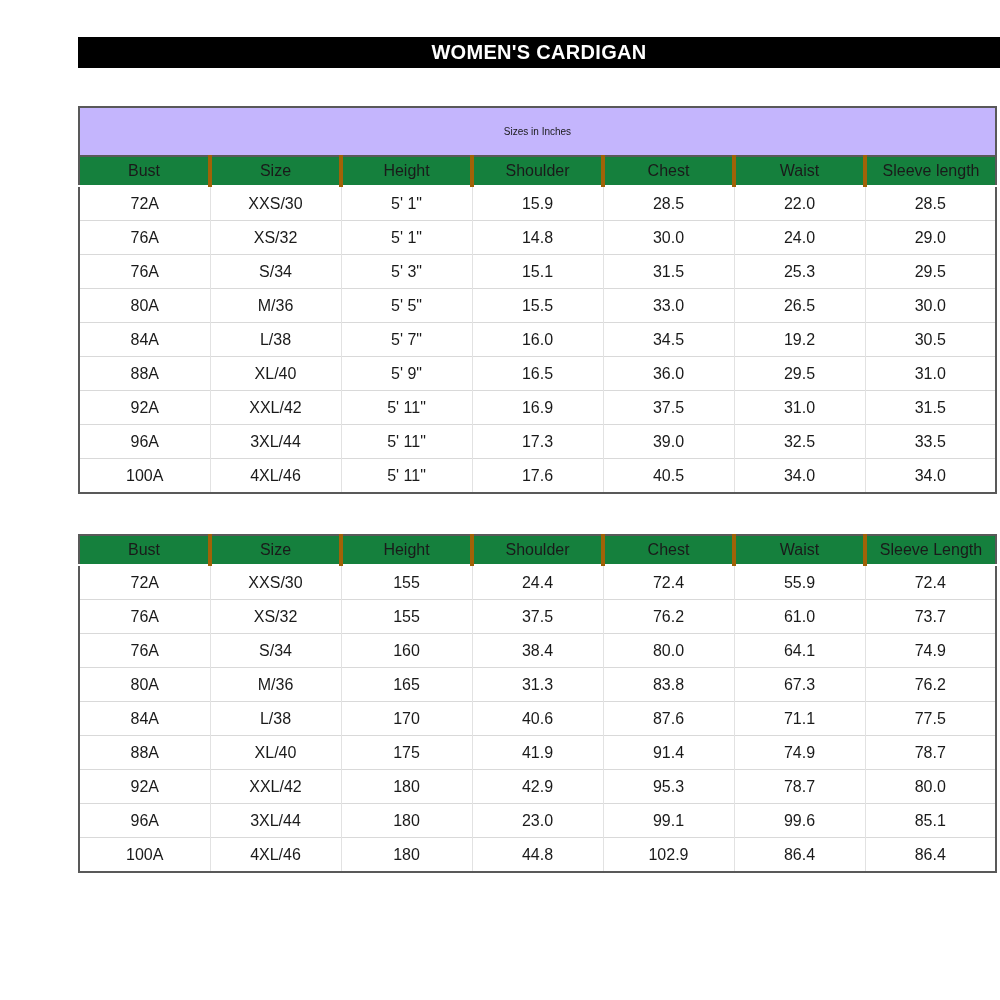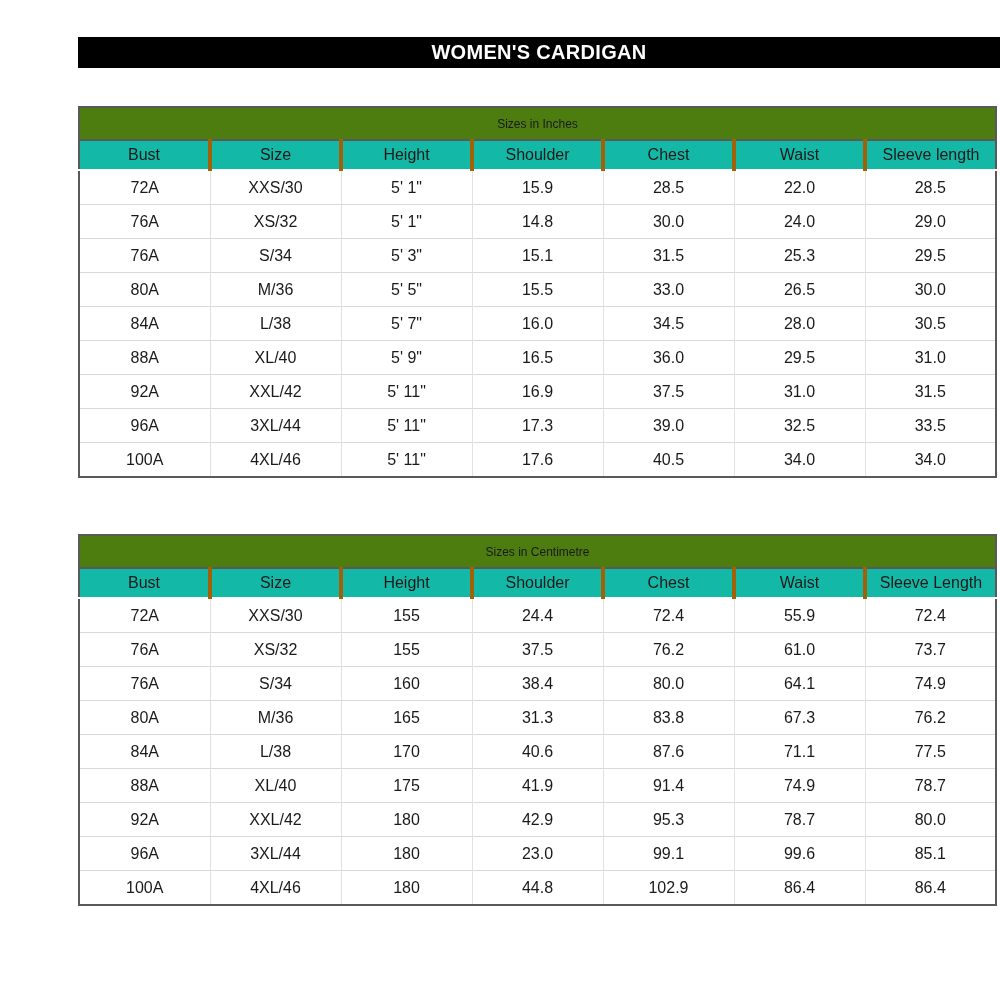--- a/index.html
+++ b/index.html
@@ -44,28 +44,28 @@
   table.size-table {
     border-collapse: collapse;
     table-layout: fixed;
     width: 919px;
     font-size: 16px;
     border: 2px solid #595959;
   }
   table.size-table tr.title-row td {
     height: 31px;
     text-align: center;
-    background: #4d7c0f;
+    background: #c4b5fd;
     border-bottom: 2px solid #595959;
-    font-size: 12px;
-    padding: 0;
+    font-size: 10px;
+    padding: 8px;
   }
   table.size-table th {
     height: 28px;
-    background: #14b8a6;
+    background: #15803d;
     font-weight: normal;
     font-size: 16px;
     text-align: center;
     border-bottom: 2px solid #ffffff;
     padding: 0;
   }
   table.size-table th + th {
     border-left: 4px solid #a16207;
   }
   table.size-table tbody td {
@@ -140,21 +140,21 @@
             <td>33.0</td>
             <td>26.5</td>
             <td>30.0</td>
           </tr>
           <tr>
             <td>84A</td>
             <td>L/38</td>
             <td>5' 7"</td>
             <td>16.0</td>
             <td>34.5</td>
-            <td>28.0</td>
+            <td>19.2</td>
             <td>30.5</td>
           </tr>
           <tr>
             <td>88A</td>
             <td>XL/40</td>
             <td>5' 9"</td>
             <td>16.5</td>
             <td>36.0</td>
             <td>29.5</td>
             <td>31.0</td>
@@ -186,23 +186,20 @@
             <td>34.0</td>
             <td>34.0</td>
           </tr>
         </tbody>
       </table>
     </section>
 
   <section class="table-wrap cm">
       <table class="size-table">
         <thead>
-          <tr class="title-row">
-            <td colspan="7">Sizes in Centimetre</td>
-          </tr>
           <tr>
             <th>Bust</th>
             <th>Size</th>
             <th>Height</th>
             <th>Shoulder</th>
             <th>Chest</th>
             <th>Waist</th>
             <th>Sleeve Length</th>
           </tr>
         </thead>

